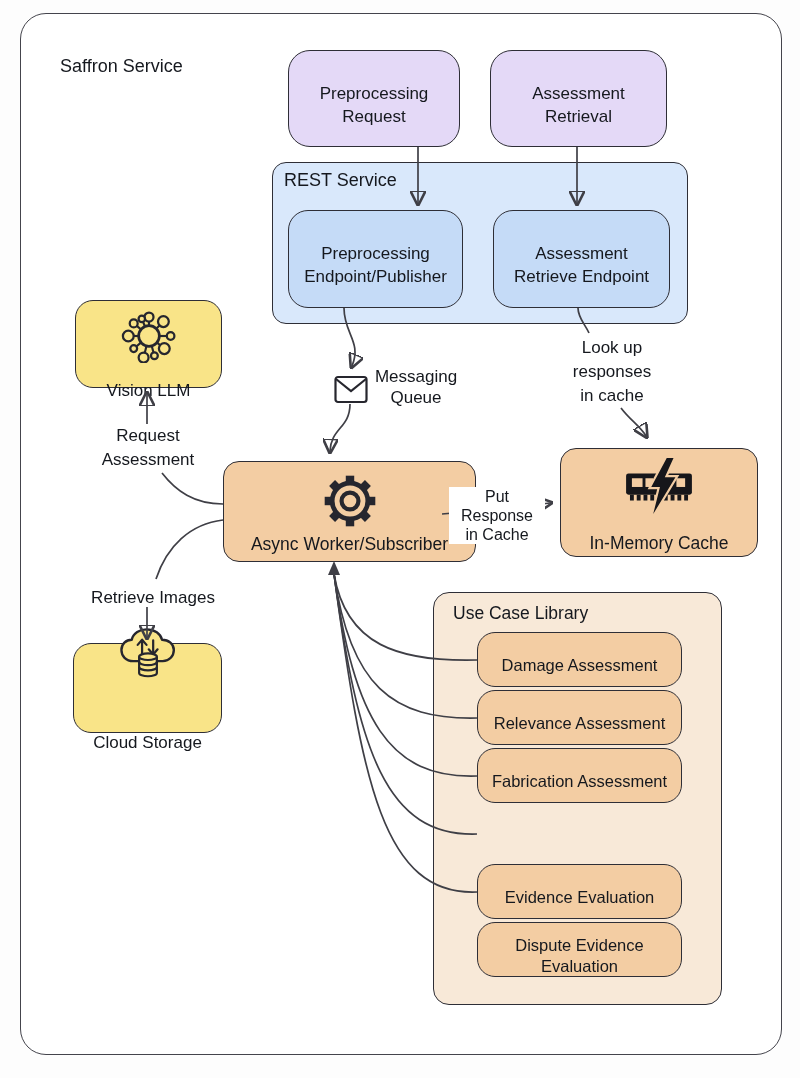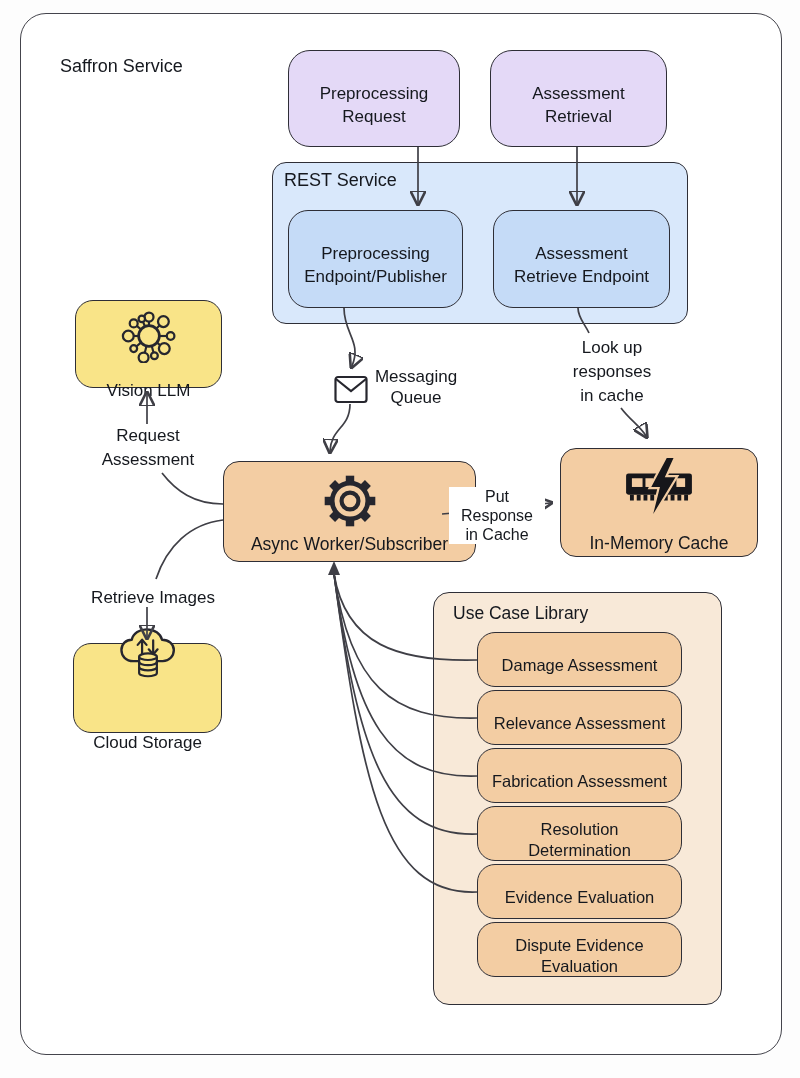--- a/index.html
+++ b/index.html
@@ -183,24 +183,20 @@
   <div class="ctitle" id="ucl-title">Use Case Library</div>
   <div class="node uc-item" id="uc0">
     <div class="label">Damage Assessment</div>
   </div>
   <div class="node uc-item" id="uc1">
     <div class="label">Relevance Assessment</div>
   </div>
   <div class="node uc-item" id="uc2">
     <div class="label">Fabrication Assessment</div>
   </div>
-  <div class="node uc-item" id="uc3">
-    <div class="label">Resolution
-Determination</div>
-  </div>
   <div class="node uc-item" id="uc4">
     <div class="label">Evidence Evaluation</div>
   </div>
   <div class="node uc-item" id="uc5">
     <div class="label">Dispute Evidence
 Evaluation</div>
   </div>
 
   <div class="edge-label" id="lbl-request">Request
 Assessment</div>

